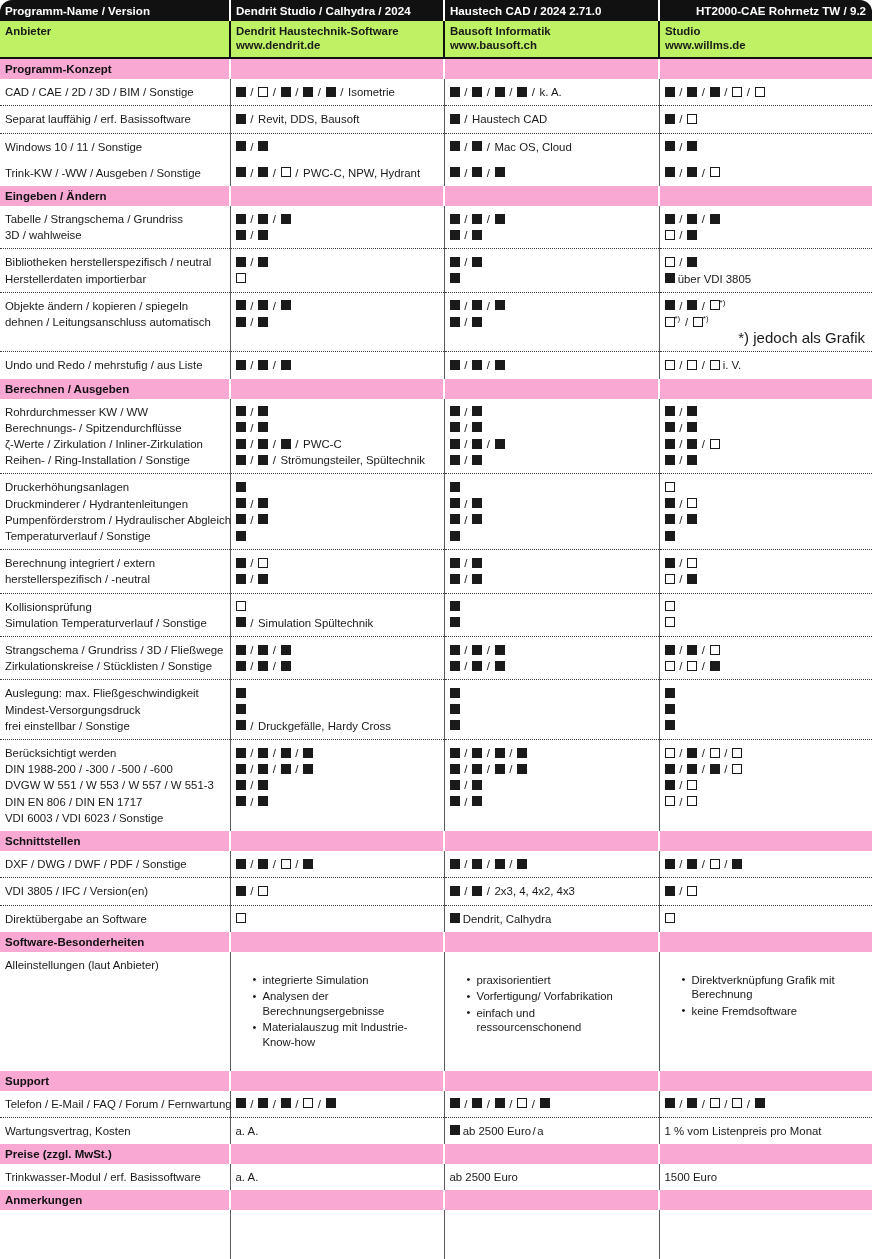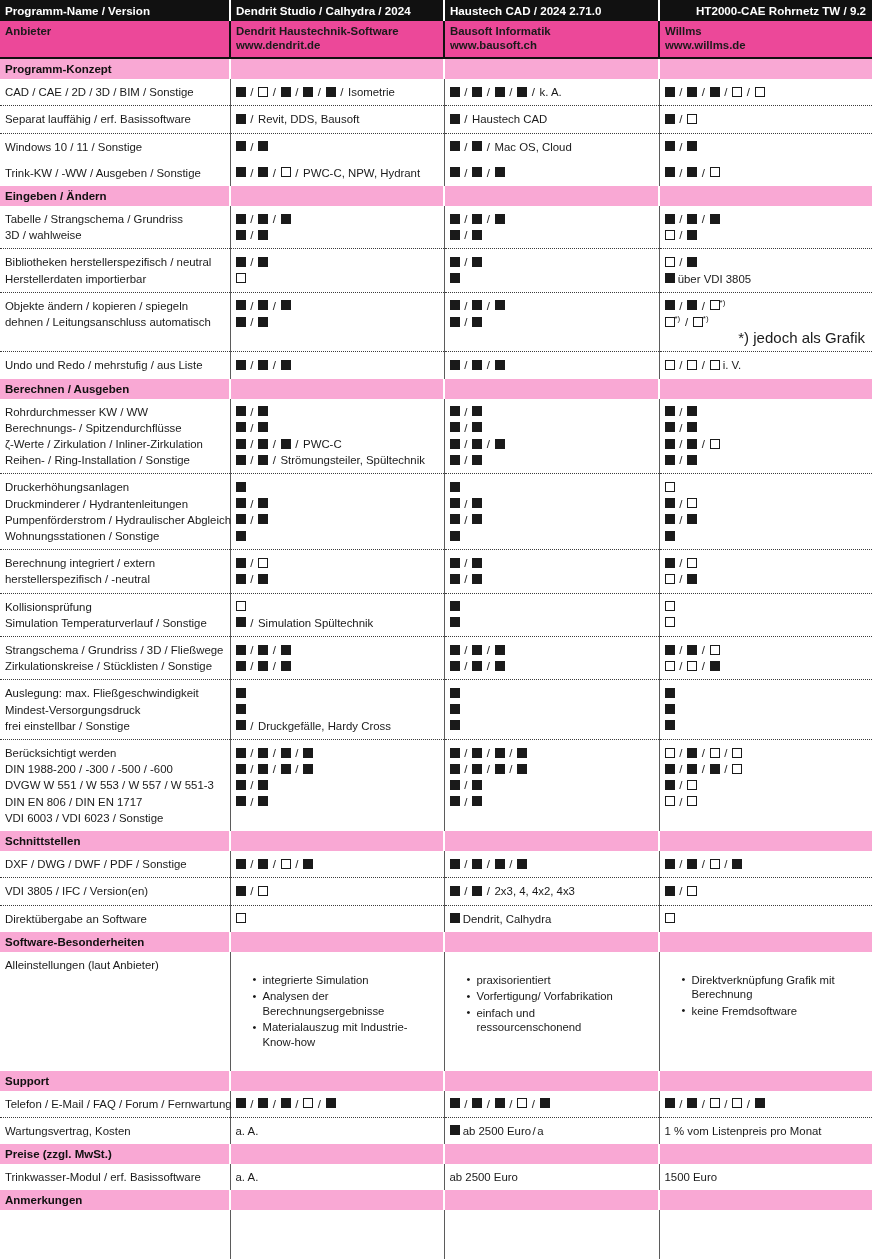--- a/index.html
+++ b/index.html
@@ -9,20 +9,21 @@
     font-family:"Liberation Sans", sans-serif;
     color:#1a1a1a;
     -webkit-font-smoothing:antialiased;
   }
   #sheet{
     position:relative;
     width:872px;
     height:1259px;
     overflow:hidden;
     box-sizing:border-box;
+    border-radius:12px;
   }
 
   
   table.cmp{
     width:872px;
     border-collapse:collapse;
     table-layout:fixed;
     font-size:11.4px;
   }
   table.cmp col.c0{width:230px;}
@@ -43,21 +44,21 @@
     font-weight:bold;
     font-size:11.6px;
     padding:4px 5px 4px 5px;
     height:20px;
     line-height:13px;
     border-right:2px solid #ffffff;
   }
   tr.hdr-title td:last-child{border-right:none;padding-left:36px;}
 
   tr.hdr-vendor td{
-    background:#ec4899;
+    background:#bef264;
     font-weight:bold;
     font-size:11.4px;
     line-height:13.6px;
     padding:4px 5px 5px 5px;
     border-right:2px solid #111111;
     border-bottom:2px solid #111111;
   }
   tr.hdr-vendor td:last-child{border-right:none;}
 
   
@@ -164,21 +165,21 @@
     <td>Anbieter</td>
     <td>
       <div>Dendrit Haustechnik-Software</div>
       <div>www.dendrit.de</div>
     </td>
     <td>
       <div>Bausoft Informatik</div>
       <div>www.bausoft.ch</div>
     </td>
     <td>
-      <div>Willms</div>
+      <div>Studio</div>
       <div>www.willms.de</div>
     </td>
   </tr>
 
   <tr class="section">
     <td>Programm-Konzept</td>
     <td class="blank"></td>
     <td class="blank"></td>
     <td class="blank"></td>
   </tr>
@@ -316,21 +317,21 @@
       <div class="mk"><span class="sq f"></span> <span class="sep">/</span> <span class="sq f"></span> <span class="sep">/</span> <span class="sq e"></span></div>
       <div class="mk"><span class="sq f"></span> <span class="sep">/</span> <span class="sq f"></span></div>
     </td>
   </tr>
 
   <tr class="data dotted">
     <td>
       <div class="line">Druckerhöhungsanlagen</div>
       <div class="line">Druckminderer / Hydrantenleitungen</div>
       <div class="line">Pumpenförderstrom / Hydraulischer Abgleich</div>
-      <div class="line">Wohnungsstationen / Sonstige</div>
+      <div class="line">Temperaturverlauf / Sonstige</div>
     </td>
     <td>
       <div class="mk"><span class="sq f"></span></div>
       <div class="mk"><span class="sq f"></span> <span class="sep">/</span> <span class="sq f"></span></div>
       <div class="mk"><span class="sq f"></span> <span class="sep">/</span> <span class="sq f"></span></div>
       <div class="mk"><span class="sq f"></span></div>
     </td>
     <td>
       <div class="mk"><span class="sq f"></span></div>
       <div class="mk"><span class="sq f"></span> <span class="sep">/</span> <span class="sq f"></span></div>

